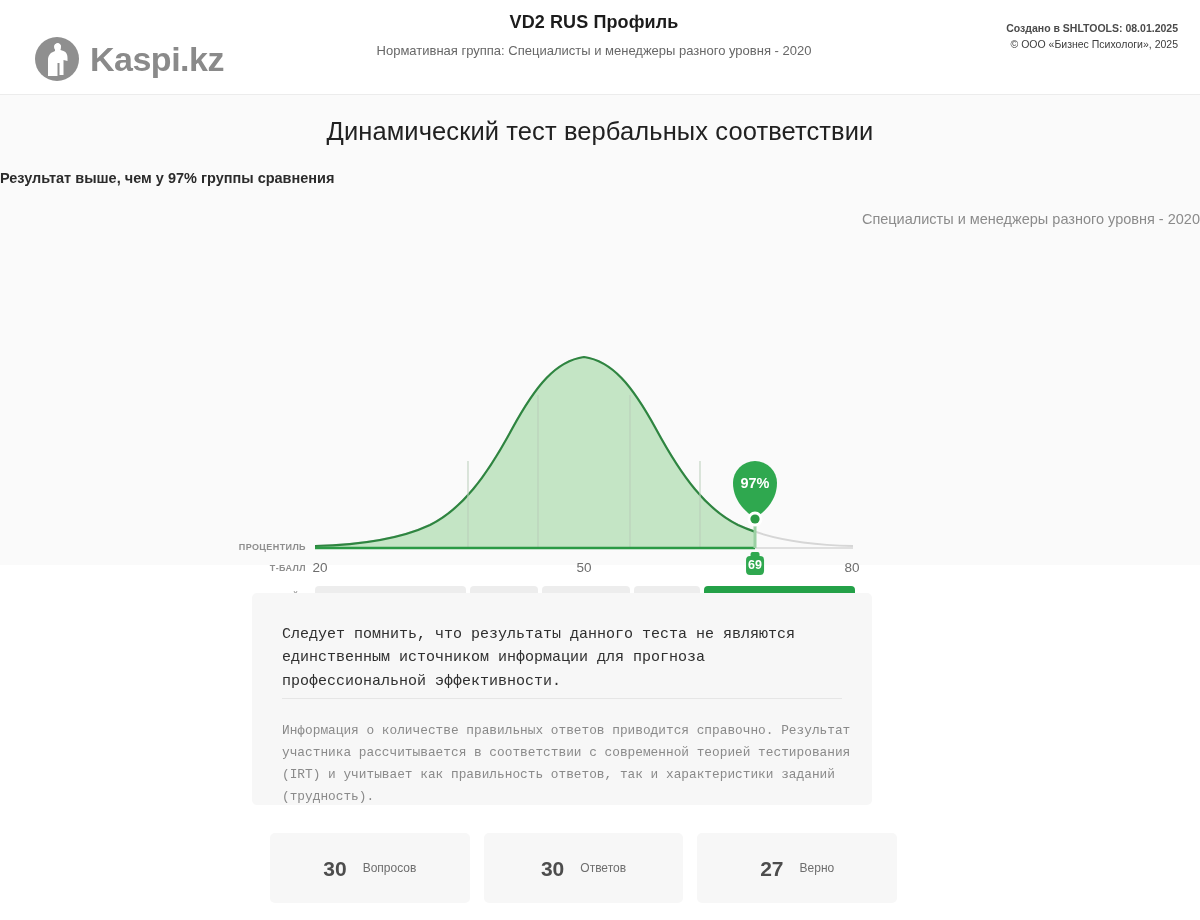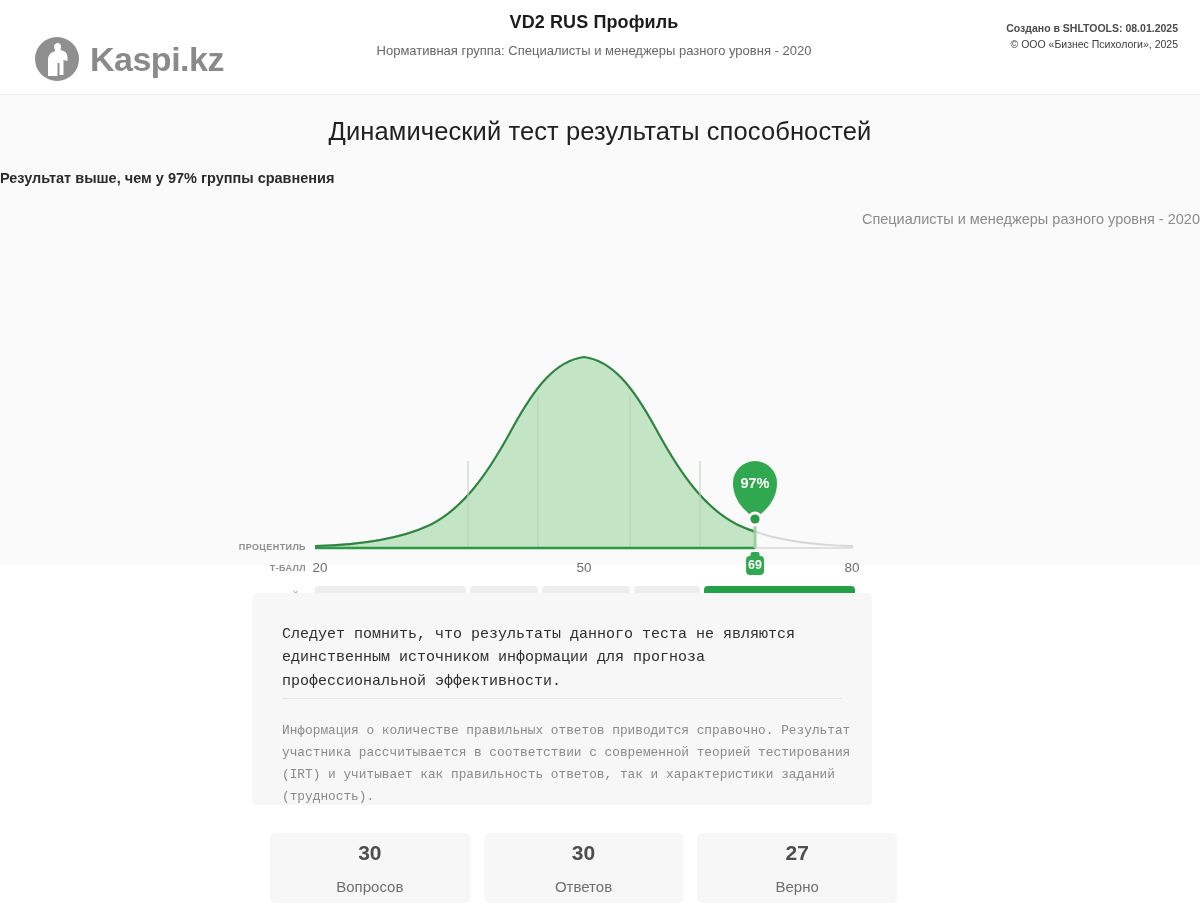--- a/index.html
+++ b/index.html
@@ -193,33 +193,32 @@
     left: 270px; top: 833px;
     width: 627px; height: 70px;
     display: flex;
     gap: 14px;
   }
   .stat-card {
     flex: 1;
     background: #f7f7f7;
     border-radius: 5px;
     display: flex;
-    flex-direction: column;
     align-items: center;
     justify-content: center;
     gap: 16px;
   }
   .stat-value {
     font-size: 21px;
     font-weight: bold;
     color: #4d4d4d;
     line-height: 1;
   }
   .stat-label {
-    font-size: 15px;
+    font-size: 12px;
     color: #6e6e6e;
     line-height: 1;
   }
 </style>
 </head>
 <body>
 
 <div class="header">
 
   <div class="logo-wrap">
@@ -239,21 +238,21 @@
   </div>
 
   <div class="head-right">
     <div>Создано в SHLTOOLS: 08.01.2025</div>
     <div class="line2">© ООО «Бизнес Психологи», 2025</div>
   </div>
 </div>
 
 <div class="chart-section">
 
-  <div class="chart-title">Динамический тест результаты способностей</div>
+  <div class="chart-title">Динамический тест вербальных соответствии</div>
   <div class="chart-sub1">Результат выше, чем у 97% группы сравнения</div>
   <div class="chart-sub2">Специалисты и менеджеры разного уровня - 2020</div>
 
   <div class="plot">
     <svg width="1200" height="470" viewBox="0 0 1200 470">
       <defs>
         <clipPath id="clipLeft">
           <rect x="300" y="250" width="455" height="210"></rect>
         </clipPath>
       </defs>

